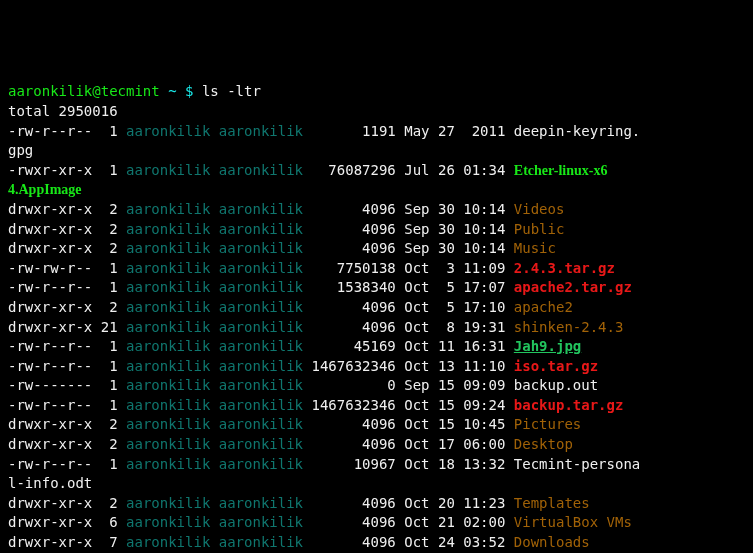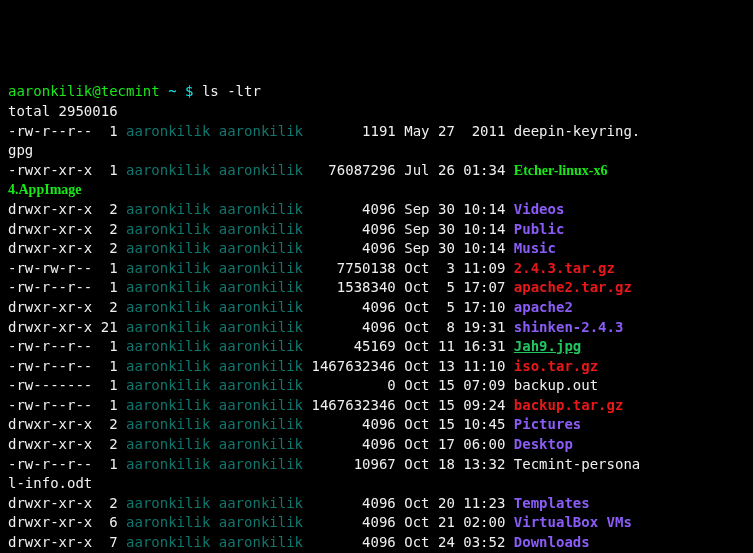--- a/index.html
+++ b/index.html
@@ -14,21 +14,21 @@
       height: 545px;
       overflow: hidden;
       white-space: pre;
     }
     .yellow { color: #0f766e; }
     .green { color: #18e818; }
     .green-b { color: #18e818; font-weight: bold; font-family: Liberation Serif, serif; }
     .cyan { color: #18e8e8; }
     .cyan-b { color: #22c55e; font-weight: bold; text-decoration: underline; }
     .red-b { color: #e81818; font-weight: bold; text-align: center; }
-    .blue-b { color: #8b5cf6; font-weight: bold; }
+    .blue-b { color: #a16207; font-weight: normal; }
     .white { color: #f0f0f0; }
   </style>
 </head>
 <body>
 
 
 
 <div id="terminal"><span class="green">aaronkilik@tecmint</span><span class="cyan"> ~ $ </span><span class="white">ls -ltr</span>
 <span class="white">total 2950016</span>
 <span class="white">-rw-r--r--</span> <span class="white"> 1</span> <span class="yellow">aaronkilik</span> <span class="yellow">aaronkilik</span> <span class="white">      1191</span> <span class="white">May 27  2011</span> <span class="white">deepin-keyring.</span>
@@ -37,21 +37,21 @@
 <span class="green-b">4.AppImage</span>
 <span class="white">drwxr-xr-x</span> <span class="white"> 2</span> <span class="yellow">aaronkilik</span> <span class="yellow">aaronkilik</span> <span class="white">      4096</span> <span class="white">Sep 30 10:14</span> <span class="blue-b">Videos</span>
 <span class="white">drwxr-xr-x</span> <span class="white"> 2</span> <span class="yellow">aaronkilik</span> <span class="yellow">aaronkilik</span> <span class="white">      4096</span> <span class="white">Sep 30 10:14</span> <span class="blue-b">Public</span>
 <span class="white">drwxr-xr-x</span> <span class="white"> 2</span> <span class="yellow">aaronkilik</span> <span class="yellow">aaronkilik</span> <span class="white">      4096</span> <span class="white">Sep 30 10:14</span> <span class="blue-b">Music</span>
 <span class="white">-rw-rw-r--</span> <span class="white"> 1</span> <span class="yellow">aaronkilik</span> <span class="yellow">aaronkilik</span> <span class="white">   7750138</span> <span class="white">Oct  3 11:09</span> <span class="red-b">2.4.3.tar.gz</span>
 <span class="white">-rw-r--r--</span> <span class="white"> 1</span> <span class="yellow">aaronkilik</span> <span class="yellow">aaronkilik</span> <span class="white">   1538340</span> <span class="white">Oct  5 17:07</span> <span class="red-b">apache2.tar.gz</span>
 <span class="white">drwxr-xr-x</span> <span class="white"> 2</span> <span class="yellow">aaronkilik</span> <span class="yellow">aaronkilik</span> <span class="white">      4096</span> <span class="white">Oct  5 17:10</span> <span class="blue-b">apache2</span>
 <span class="white">drwxr-xr-x</span> <span class="white">21</span> <span class="yellow">aaronkilik</span> <span class="yellow">aaronkilik</span> <span class="white">      4096</span> <span class="white">Oct  8 19:31</span> <span class="blue-b">shinken-2.4.3</span>
 <span class="white">-rw-r--r--</span> <span class="white"> 1</span> <span class="yellow">aaronkilik</span> <span class="yellow">aaronkilik</span> <span class="white">     45169</span> <span class="white">Oct 11 16:31</span> <span class="cyan-b">Jah9.jpg</span>
 <span class="white">-rw-r--r--</span> <span class="white"> 1</span> <span class="yellow">aaronkilik</span> <span class="yellow">aaronkilik</span> <span class="white">1467632346</span> <span class="white">Oct 13 11:10</span> <span class="red-b">iso.tar.gz</span>
-<span class="white">-rw-------</span> <span class="white"> 1</span> <span class="yellow">aaronkilik</span> <span class="yellow">aaronkilik</span> <span class="white">         0</span> <span class="white">Oct 15 07:09</span> <span class="white">backup.out</span>
+<span class="white">-rw-------</span> <span class="white"> 1</span> <span class="yellow">aaronkilik</span> <span class="yellow">aaronkilik</span> <span class="white">         0</span> <span class="white">Sep 15 09:09</span> <span class="white">backup.out</span>
 <span class="white">-rw-r--r--</span> <span class="white"> 1</span> <span class="yellow">aaronkilik</span> <span class="yellow">aaronkilik</span> <span class="white">1467632346</span> <span class="white">Oct 15 09:24</span> <span class="red-b">backup.tar.gz</span>
 <span class="white">drwxr-xr-x</span> <span class="white"> 2</span> <span class="yellow">aaronkilik</span> <span class="yellow">aaronkilik</span> <span class="white">      4096</span> <span class="white">Oct 15 10:45</span> <span class="blue-b">Pictures</span>
 <span class="white">drwxr-xr-x</span> <span class="white"> 2</span> <span class="yellow">aaronkilik</span> <span class="yellow">aaronkilik</span> <span class="white">      4096</span> <span class="white">Oct 17 06:00</span> <span class="blue-b">Desktop</span>
 <span class="white">-rw-r--r--</span> <span class="white"> 1</span> <span class="yellow">aaronkilik</span> <span class="yellow">aaronkilik</span> <span class="white">     10967</span> <span class="white">Oct 18 13:32</span> <span class="white">Tecmint-persona</span>
 <span class="white">l-info.odt</span>
 <span class="white">drwxr-xr-x</span> <span class="white"> 2</span> <span class="yellow">aaronkilik</span> <span class="yellow">aaronkilik</span> <span class="white">      4096</span> <span class="white">Oct 20 11:23</span> <span class="blue-b">Templates</span>
 <span class="white">drwxr-xr-x</span> <span class="white"> 6</span> <span class="yellow">aaronkilik</span> <span class="yellow">aaronkilik</span> <span class="white">      4096</span> <span class="white">Oct 21 02:00</span> <span class="blue-b">VirtualBox VMs</span>
 <span class="white">drwxr-xr-x</span> <span class="white"> 7</span> <span class="yellow">aaronkilik</span> <span class="yellow">aaronkilik</span> <span class="white">      4096</span> <span class="white">Oct 24 03:52</span> <span class="blue-b">Downloads</span>
       
       

